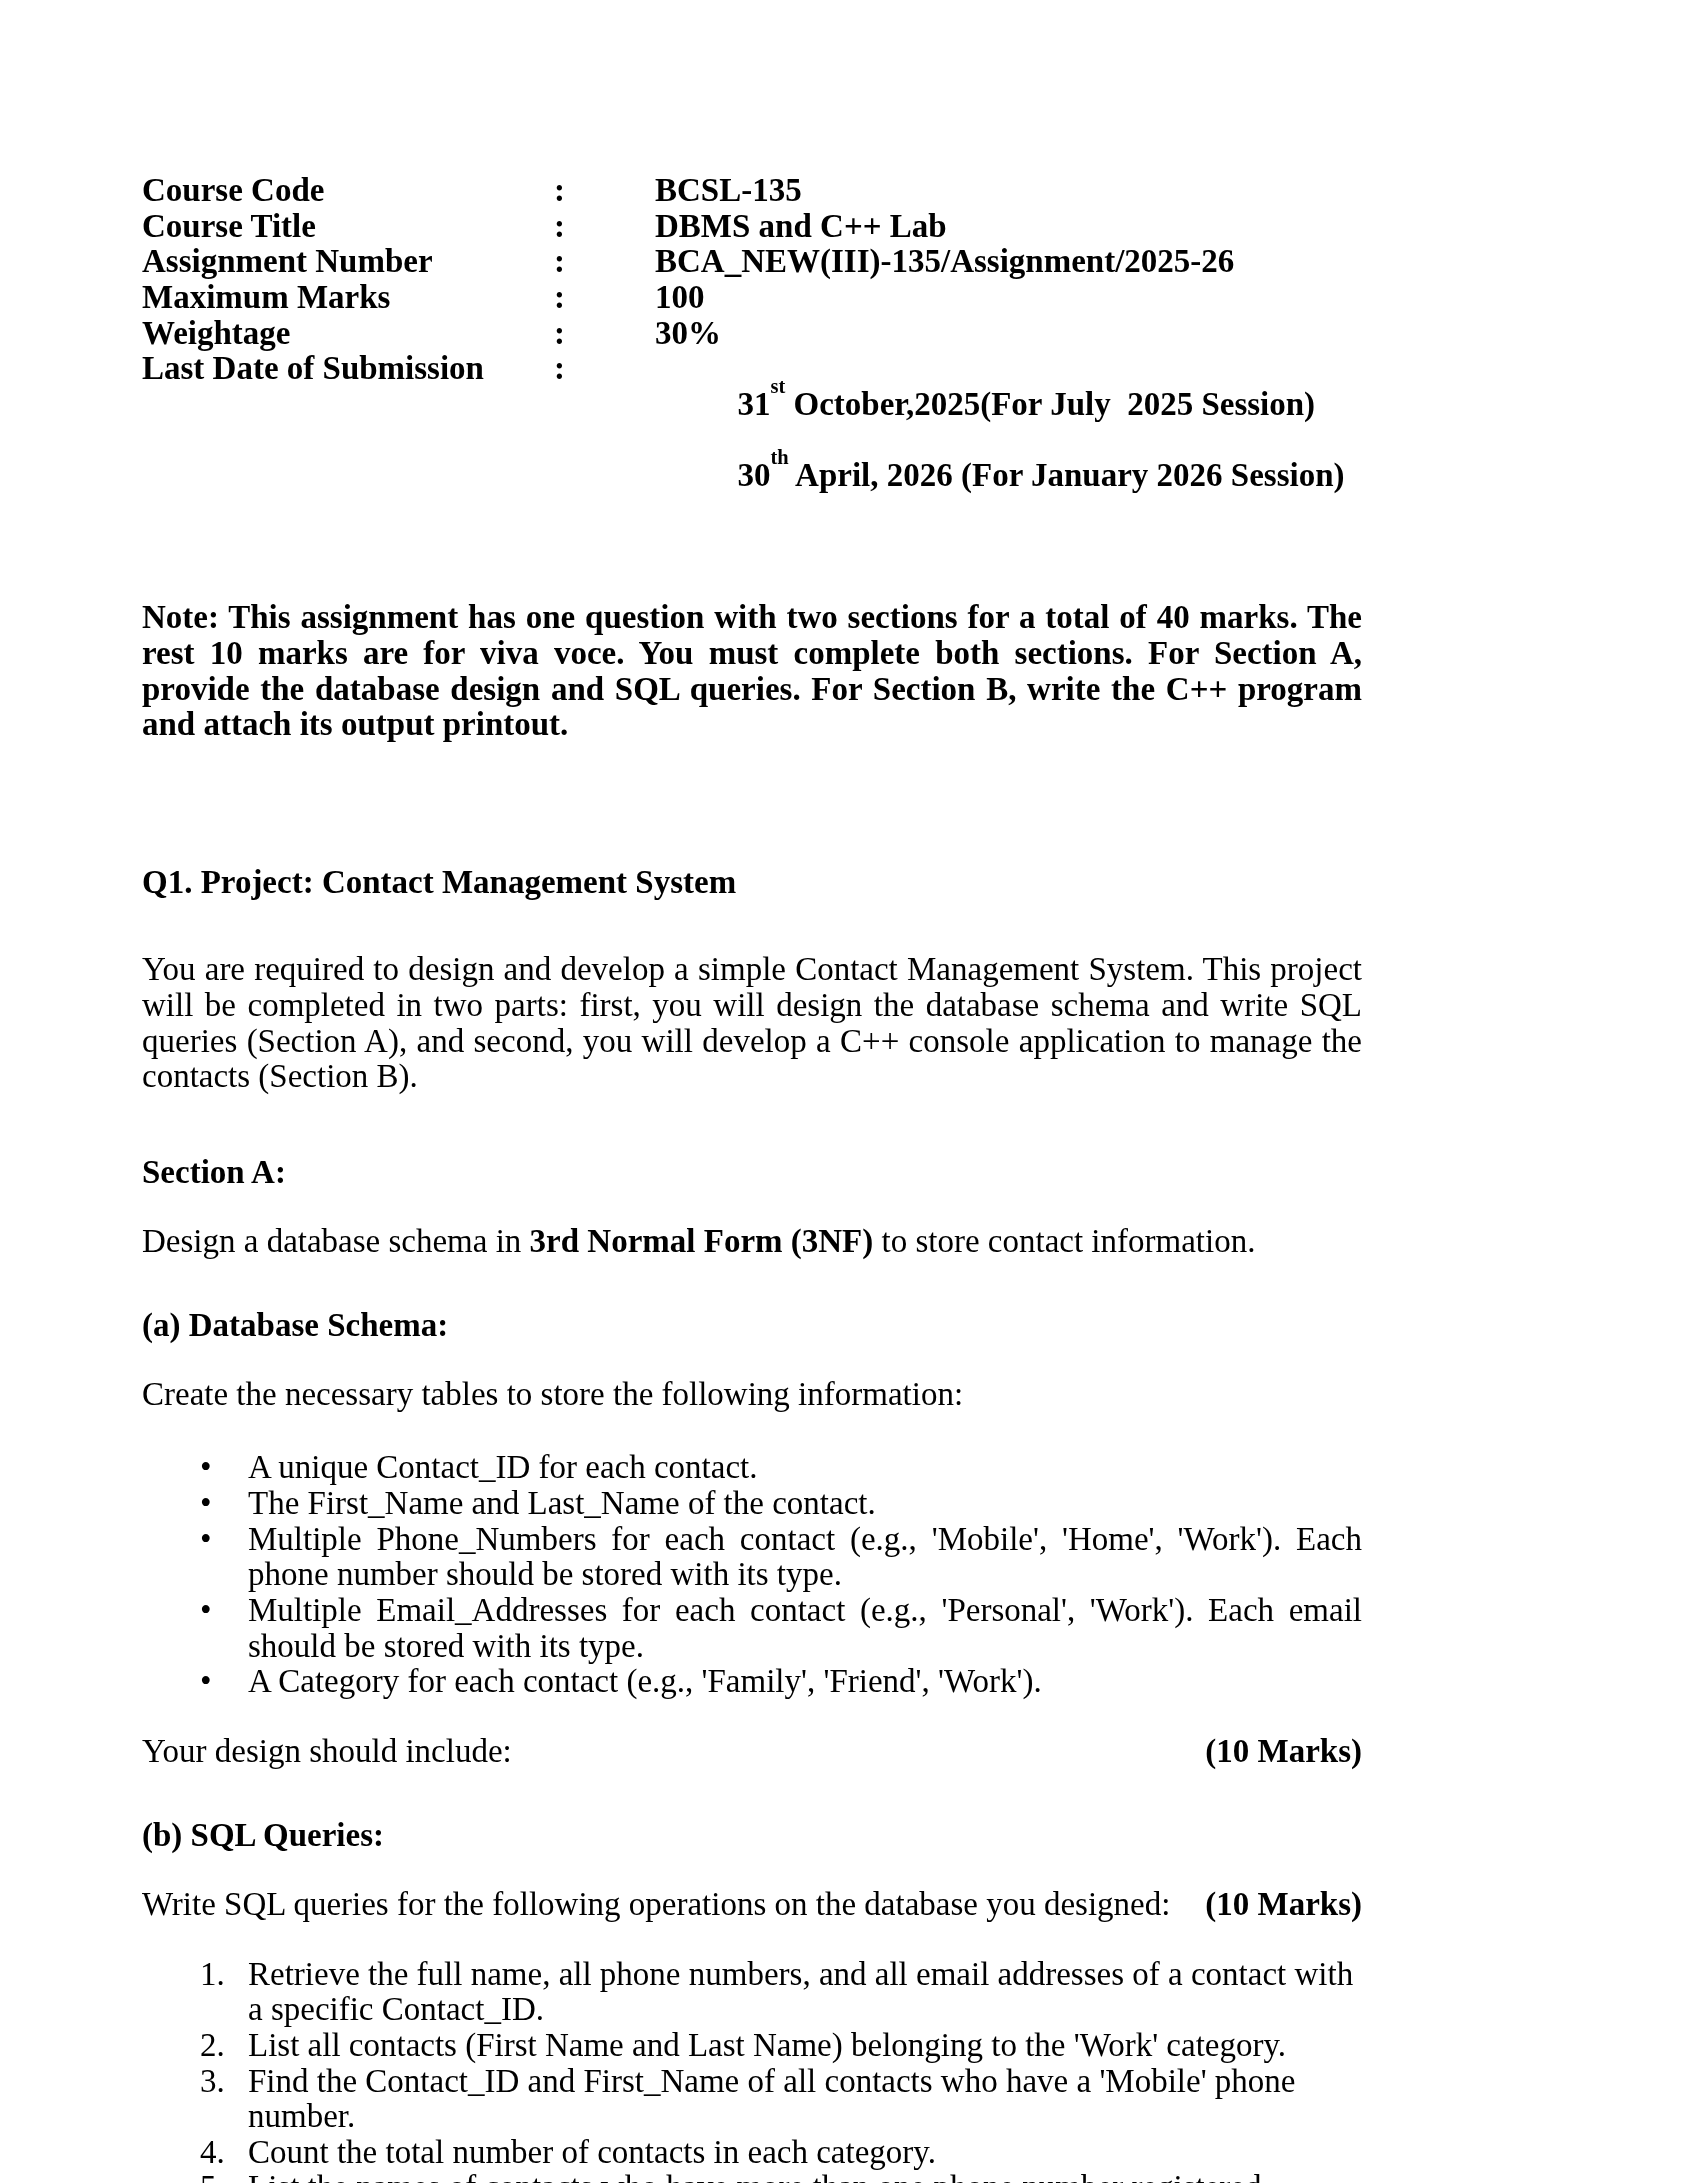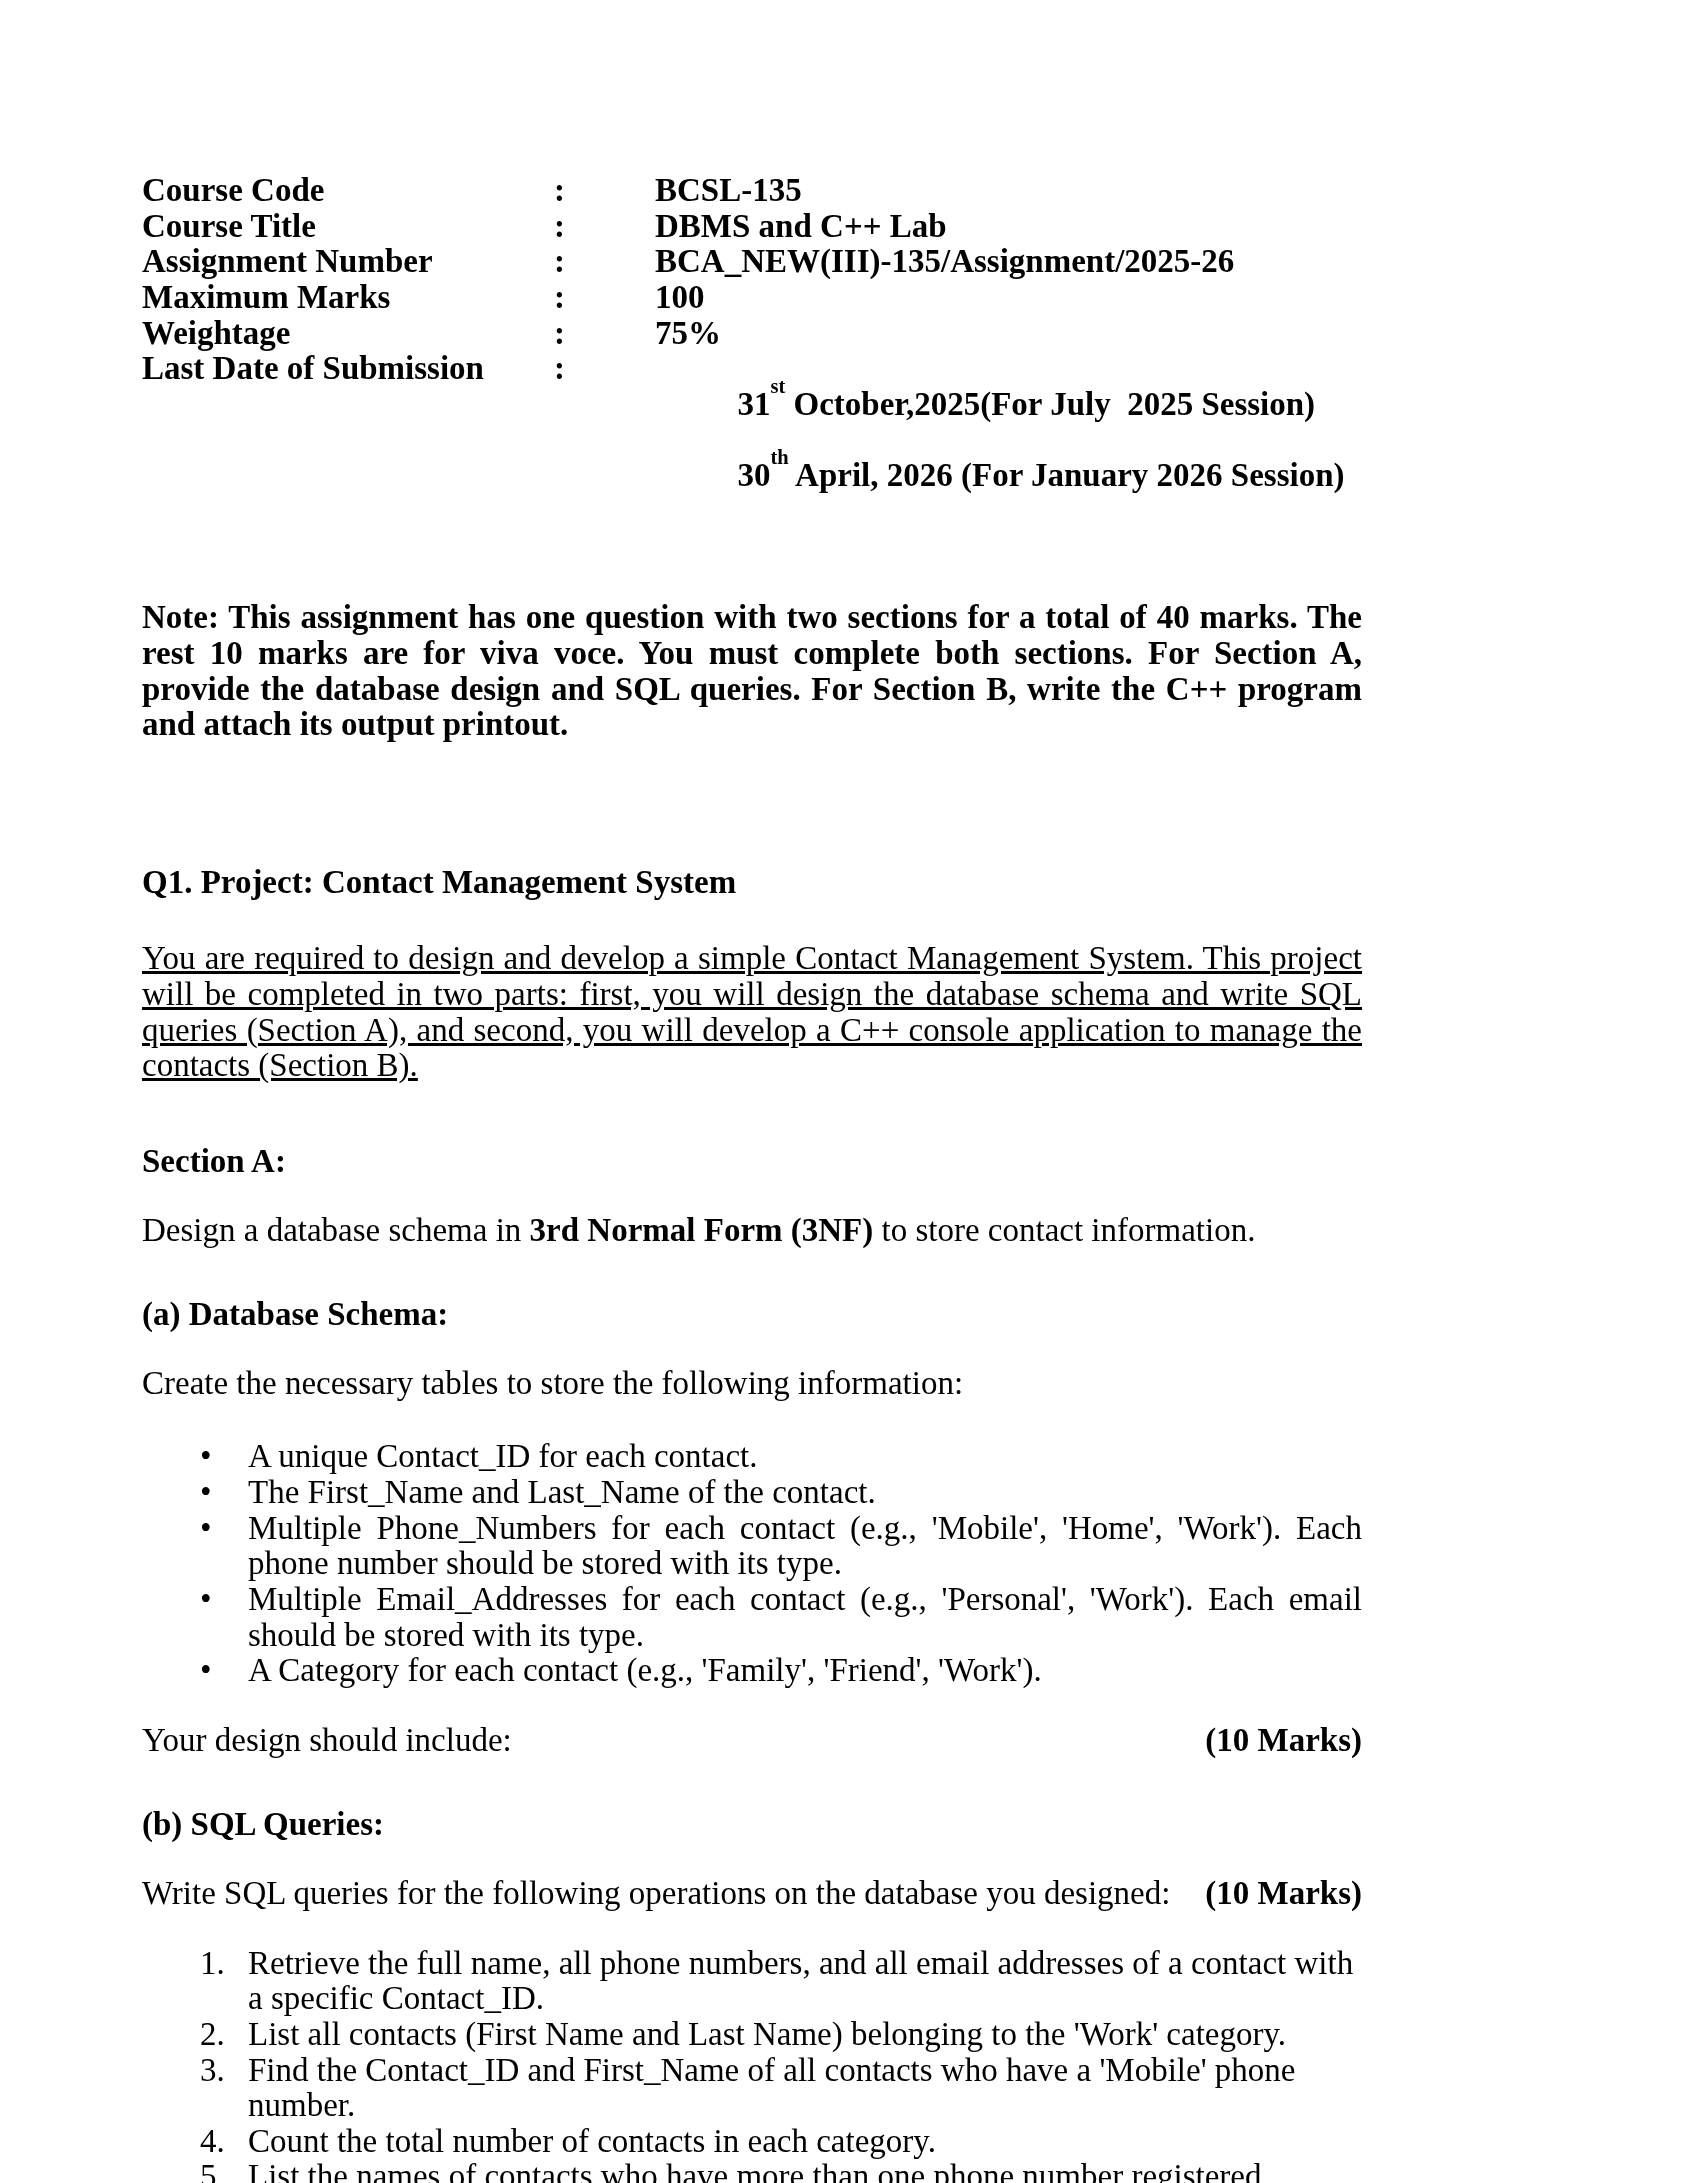--- a/index.html
+++ b/index.html
@@ -25,21 +25,21 @@
   .hdr-sep { width: 101px; flex: 0 0 auto; }
   .hdr-value { flex: 1 1 auto; white-space: pre-wrap; }
   sup.ord { font-size: 0.62em; position: relative; top: -0.48em; line-height: 0; }
 
   .note {
     font-weight: bold;
     text-align: justify;
     margin-top: 71px;
   }
   .q1-heading { font-weight: bold; margin-top: 122px; }
-  .intro { text-align: justify; margin-top: 41px; text-decoration: underline; }
+  .intro { text-align: justify; margin-top: 52px; }
   .sec-heading { font-weight: bold; margin-top: 60px; }
   .design-line { margin-top: 21px; }
   .design-line .b { font-weight: bold; }
   .part-heading { font-weight: bold; margin-top: 49px; }
   .plain-line { margin-top: 0; }
 
   ul.bullets {
     list-style: none;
     margin: 38px 0 0 0;
     padding: 0;
@@ -107,21 +107,21 @@
         <span class="hdr-value">BCA_NEW(III)-135/Assignment/2025-26</span>
       </div>
       <div class="hdr-row">
         <span class="hdr-label">Maximum Marks</span>
         <span class="hdr-sep">:</span>
         <span class="hdr-value">100</span>
       </div>
       <div class="hdr-row">
         <span class="hdr-label">Weightage</span>
         <span class="hdr-sep">:</span>
-        <span class="hdr-value">75%</span>
+        <span class="hdr-value">30%</span>
       </div>
       <div class="hdr-row">
         <span class="hdr-label">Last Date of Submission</span>
         <span class="hdr-sep">:</span>
         <span class="hdr-value">
           <span><span>31</span><sup class="ord">st</sup><span> October,2025(For July  2025 Session)</span></span><br>
           <span><span>30</span><sup class="ord">th</sup><span> April, 2026 (For January 2026 Session)</span></span>
         </span>
       </div>
     </div>

